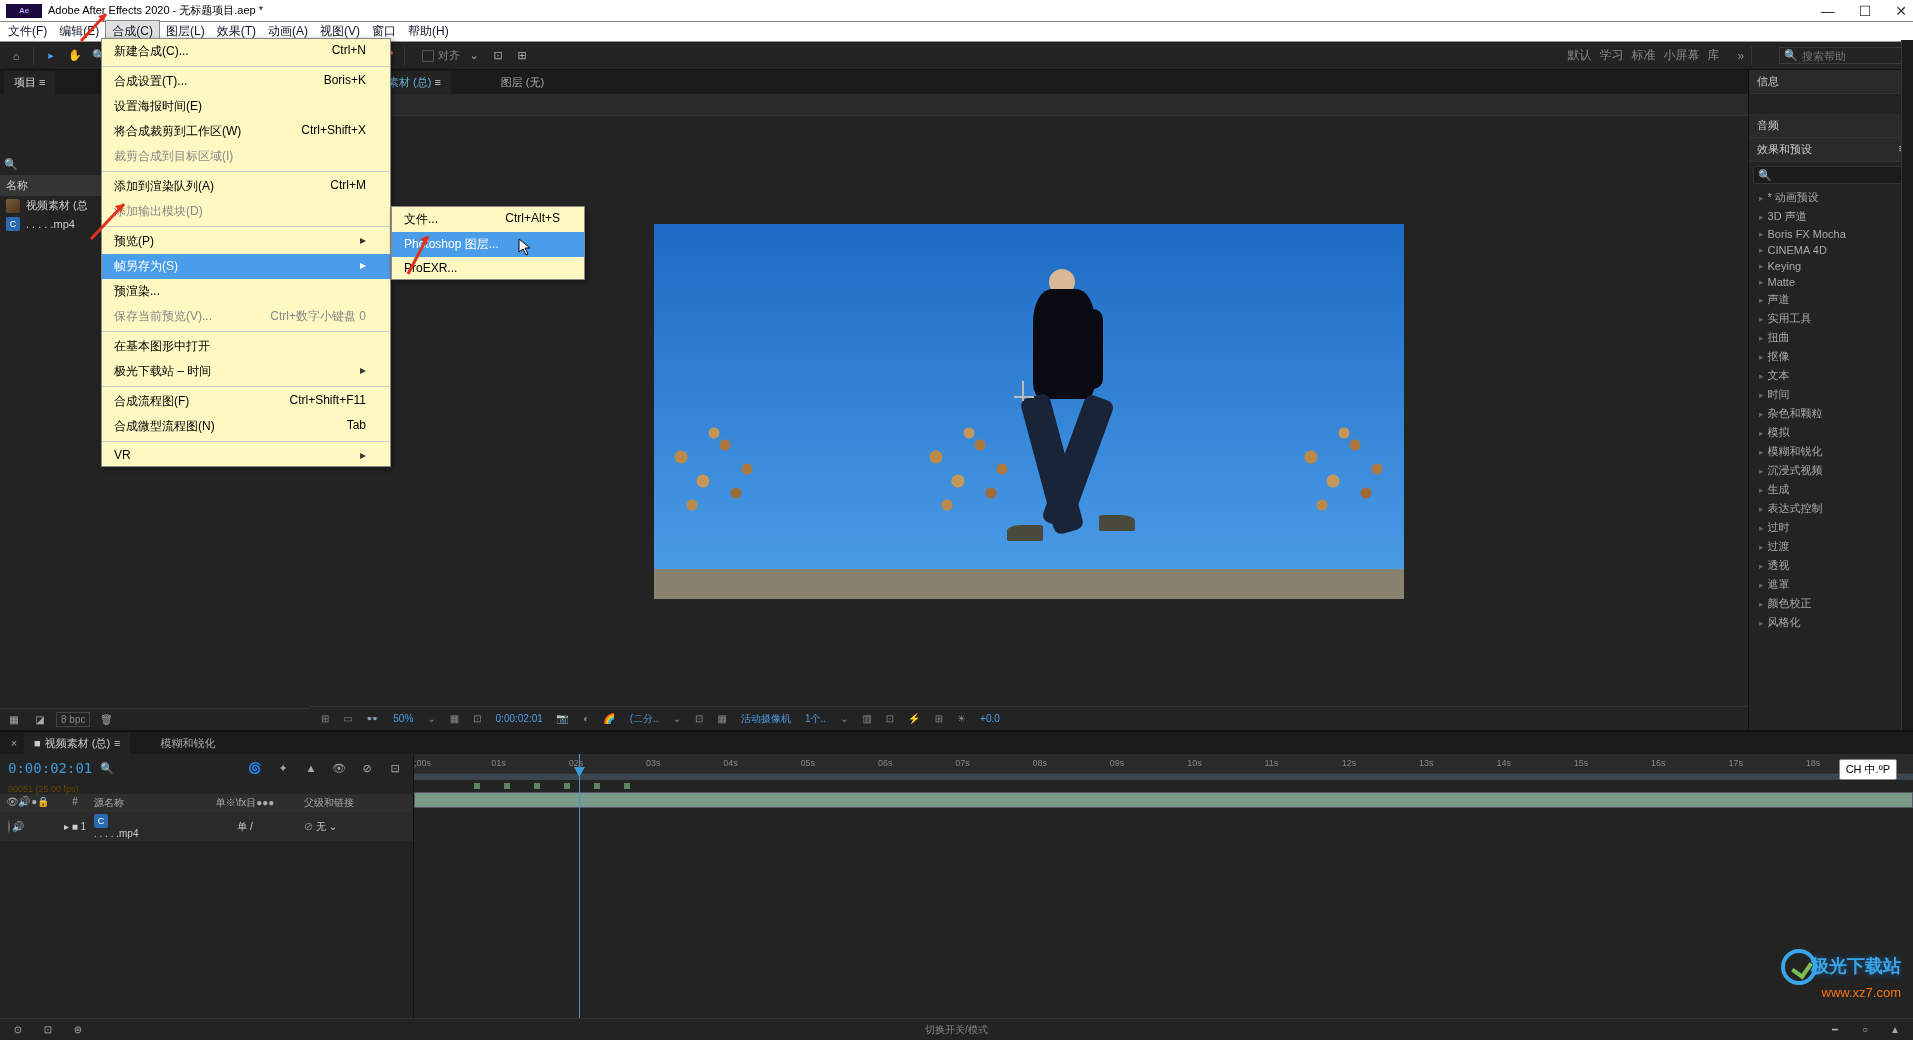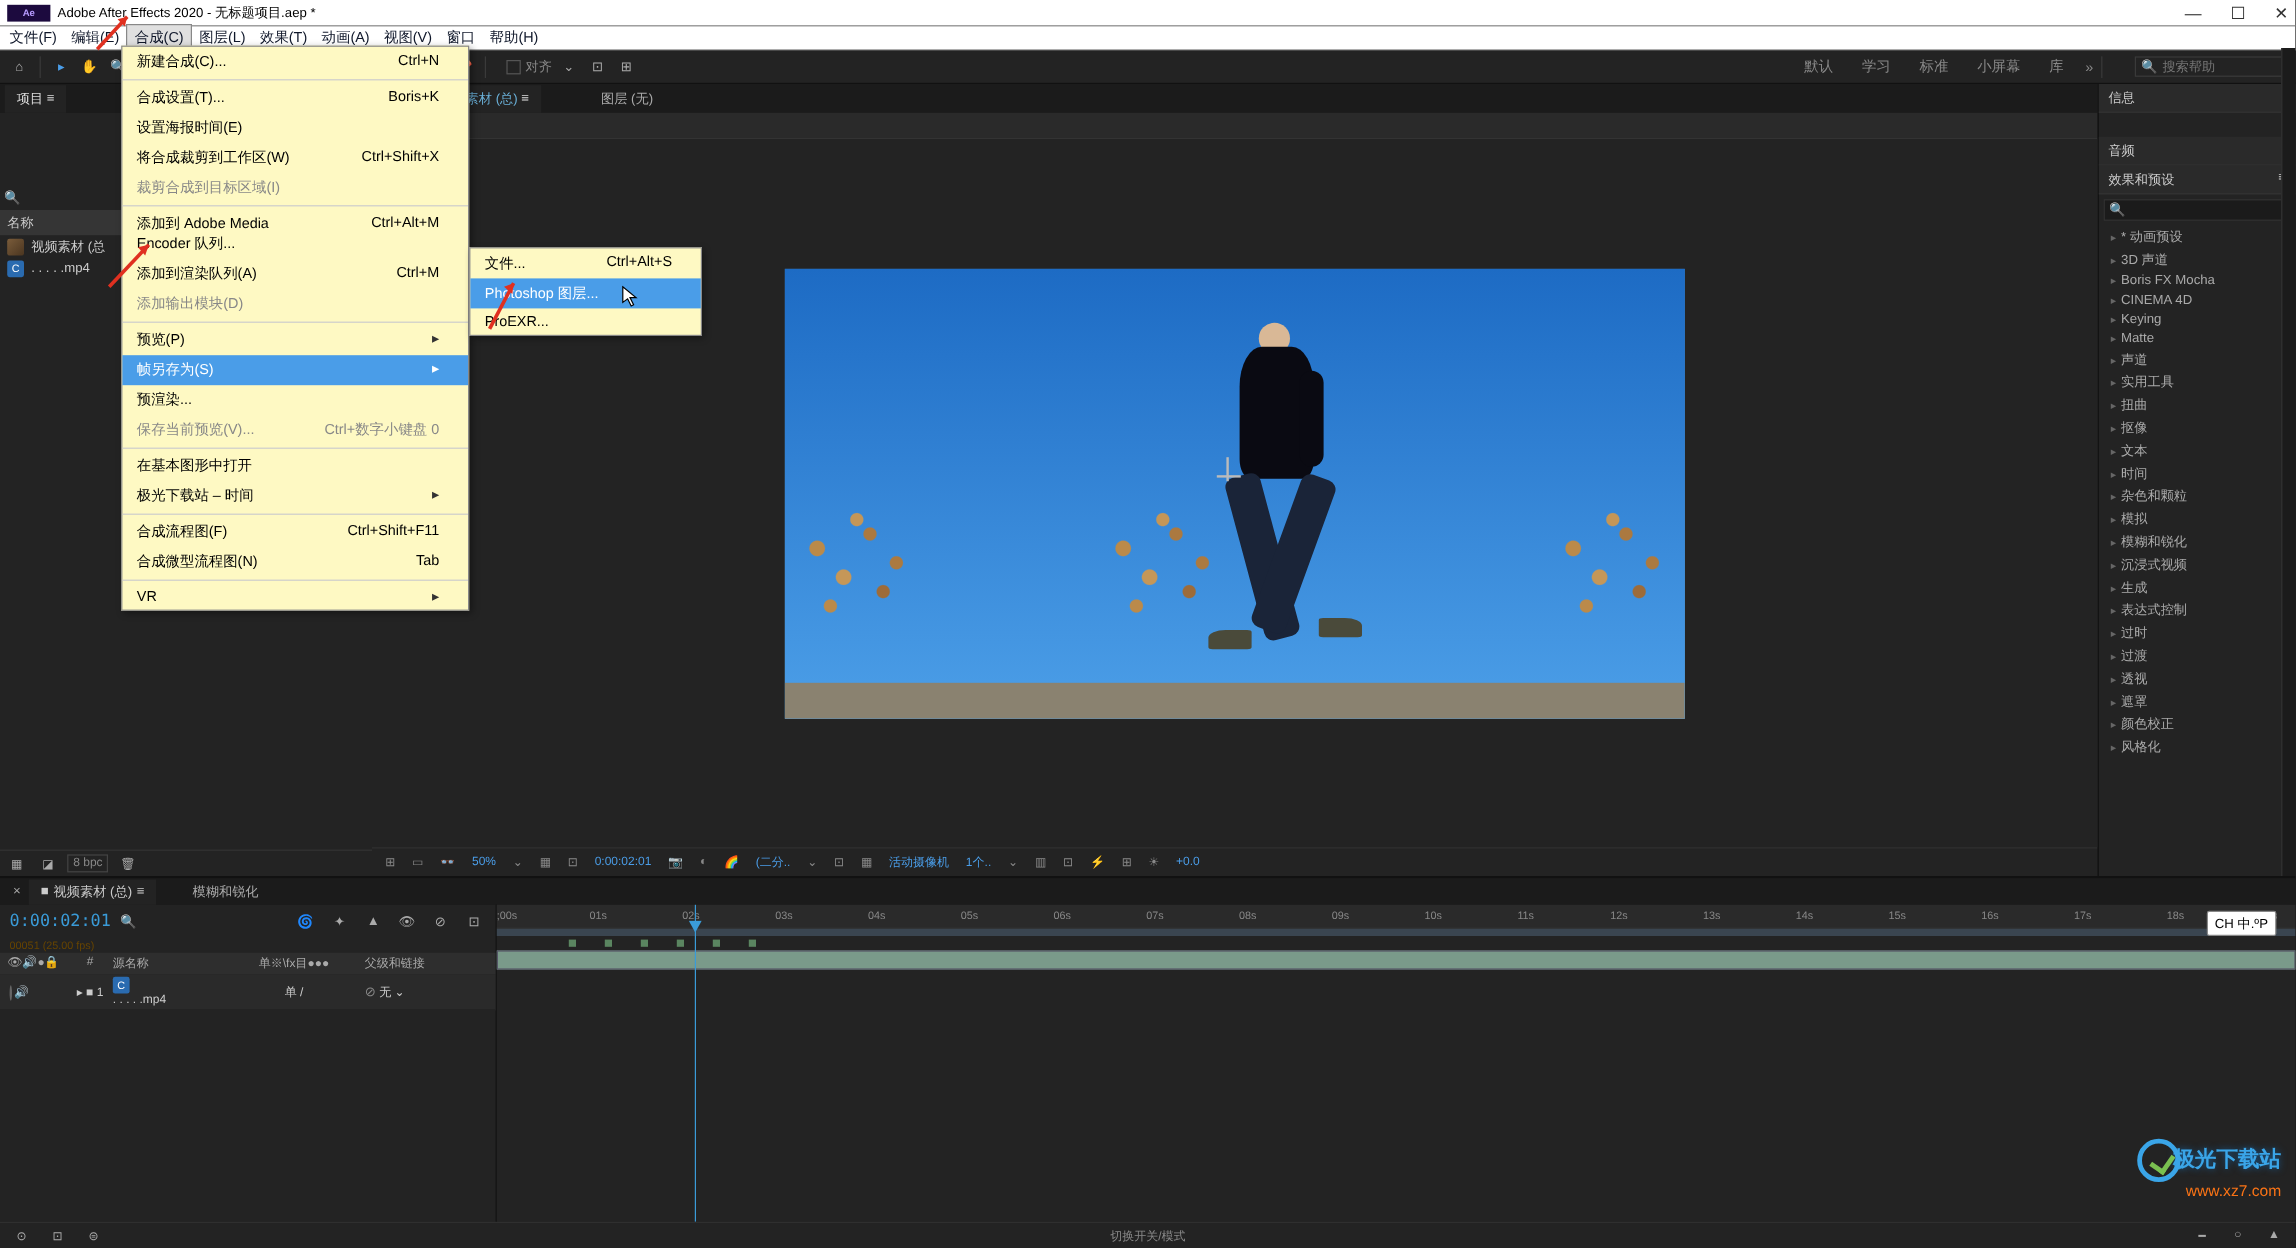--- a/index.html
+++ b/index.html
@@ -13,21 +13,21 @@
 
 
 .menubar { background: #fff; color: #0f172a; height: 20px; display: flex; align-items: center; padding: 0 2px; font-size: 12px; border-bottom: 1px solid #999;}
 .menubar .menu-item { padding: 2px 6px; cursor: pointer; }
 .menubar .menu-item.active { background: #e0e0e0; border:1px solid #888;}
 
 
 .toolbar { background: #232323; height: 28px; display: flex; align-items: center; padding: 0 6px; gap: 4px; border-bottom: 1px solid #111;}
 .tool-btn { width: 20px; height: 20px; display:flex;align-items:center;justify-content:center;color:#aaa;cursor:pointer;}
 .tool-sep { width:1px; height:18px; background:#3a3a3a; margin:0 3px;}
-.workspace-tabs { margin-left: auto; display:flex; gap:20px; color:#888; font-size:12px;}
+.workspace-tabs { margin-left: auto; display:flex; gap:4px; color:#888; font-size:12px;}
 .workspace-tabs span { cursor:pointer; padding: 4px 2px;}
 .search-help { display:flex; align-items:center; gap:4px; margin-left:20px; color:#888; border:1px solid #3a3a3a; padding:1px 4px;}
 .search-help input { background:transparent; border:none; color:#888; outline:none; font-size:11px; width:100px;}
 
 
 .main { display:flex; height: calc(100% - 70px - 310px); }
 .left-panel { width: 310px; background:#232323; display:flex; flex-direction:column; }
 .panel-tab-row { display:flex; align-items:center; background:#1b1b1b; height:24px; padding:0 4px; font-size:11px;}
 .panel-tab { padding:4px 10px; color:#aaa; cursor:pointer; display:flex;align-items:center;gap:3px;}
 .panel-tab.active { background:#232323; color:#ddd; }
@@ -389,24 +389,20 @@
     <div class="dropdown-item">
       <span>将合成裁剪到工作区(W)</span>
       <span>Ctrl+Shift+X</span>
     </div>
     <div class="dropdown-item disabled">
       <span>裁剪合成到目标区域(I)</span>
       <span></span>
     </div>
     <div class="dropdown-sep"></div>
     <div class="dropdown-item">
-      <span>添加到 Adobe Media Encoder 队列...</span>
-      <span>Ctrl+Alt+M</span>
-    </div>
-    <div class="dropdown-item">
       <span>添加到渲染队列(A)</span>
       <span>Ctrl+M</span>
     </div>
     <div class="dropdown-item disabled">
       <span>添加输出模块(D)</span>
       <span></span>
     </div>
     <div class="dropdown-sep"></div>
     <div class="dropdown-item">
       <span>预览(P)</span>

